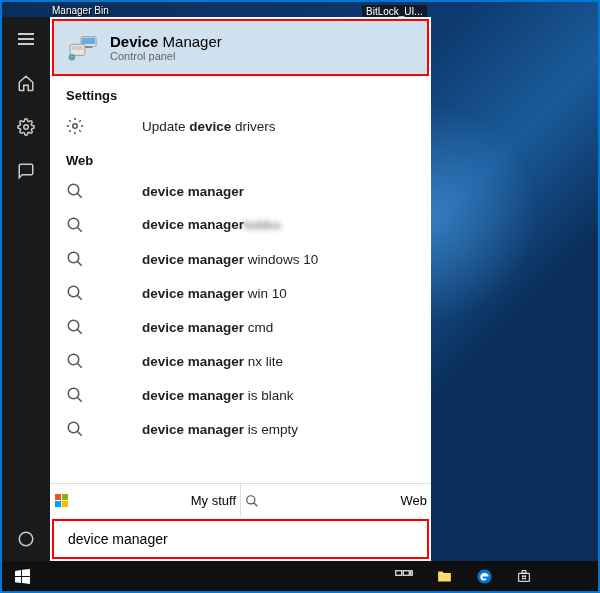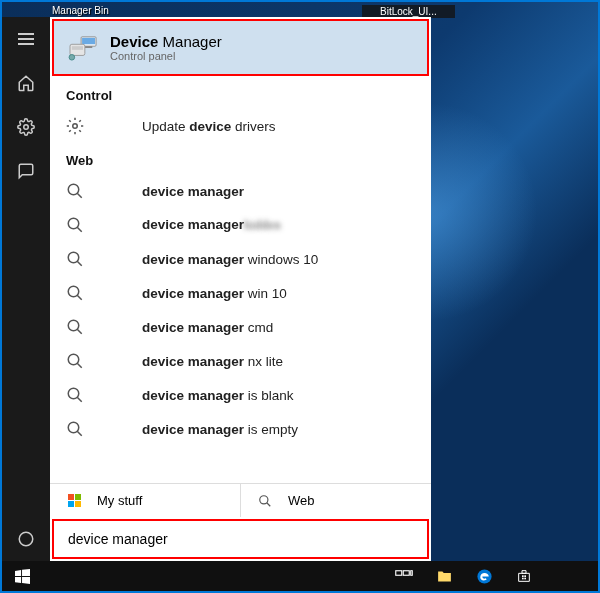--- a/index.html
+++ b/index.html
@@ -4,21 +4,21 @@
   <style>
     * { margin: 0; padding: 0; box-sizing: border-box; font-family: "Segoe UI", Tahoma, sans-serif; }
     body { width: 600px; height: 593px; overflow: hidden; background: #0a3a6b; position: relative; border: 2px solid #0078d7; }
     
     .desktop { position: absolute; inset: 0; background: linear-gradient(135deg, #0a2e5a 0%, #0d3a6f 40%, #1a5a9a 55%, #0a2e5a 70%); }
     .window-light { position: absolute; right: 60px; top: 100px; width: 220px; height: 220px; background: radial-gradient(circle at center, rgba(80,160,230,0.5) 0%, transparent 70%); }
     
     .desktop-icon { position: absolute; top: 3px; font-size: 10px; color: #fff; text-shadow: 1px 1px 1px #000; }
     .desktop-icon.i1 { left: 50px; }
     .desktop-icon.i2 { left: 130px; margin-top: 23px; }
-    .taskbar-label { position: absolute; top: 3px; left: 360px; font-size: 10px; color: #fff; background: rgba(20,20,20,0.8); padding: 1px 18px; }
+    .taskbar-label { position: absolute; top: 3px; left: 360px; font-size: 10px; color: #fff; background: rgba(20,20,20,0.8); padding: 1px 4px; }
     
     .sidebar { position: absolute; left: 0; top: 15px; width: 48px; bottom: 30px; background: #1a1a1a; display: flex; flex-direction: column; align-items: center; }
     .sidebar-item { width: 48px; height: 44px; display: flex; align-items: center; justify-content: center; color: #ccc; cursor: pointer; font-size: 17px; }
     .sidebar-spacer { flex: 1; }
     
     .search-panel { position: absolute; left: 48px; top: 15px; width: 381px; bottom: 30px; background: #fff; display: flex; flex-direction: column; }
     
     .best-match { padding: 12px 14px; background: #cfe0ef; display: flex; align-items: center; gap: 12px; border: 2px solid red; margin: 2px; }
     .bm-icon { width: 30px; height: 26px; }
     .bm-text { display: flex; flex-direction: column; }
@@ -30,21 +30,21 @@
     
     .result-row { display: flex; align-items: center; gap: 14px; padding: 8px 16px; cursor: pointer; }
     .row-icon { width: 18px; height: 18px; flex-shrink: 0; color: #555; }
     .row-icon svg { width: 18px; height: 18px; }
     .row-text { font-size: 13.5px; color: #222; margin-left: 44px; }
     .row-text b { font-weight: 600; }
     
     .blur { color: transparent; text-shadow: 0 0 5px rgba(0,0,0,0.7); font-family: Liberation Serif, serif; }
     
     .tabs { display: flex; border-top: 1px solid #ddd; }
-    .tab { flex: 1; display: flex; align-items: center; gap: 16px; padding: 9px 17px; font-size: 13px; cursor: pointer; border-right: 1px solid #ddd; }
+    .tab { flex: 1; display: flex; align-items: center; gap: 16px; padding: 9px 4px; font-size: 13px; cursor: pointer; border-right: 1px solid #ddd; justify-content: space-between; }
     .tab:last-child { border-right: none; }
     .win-logo { display: inline-flex; flex-wrap: wrap; width: 14px; height: 14px; }
     .win-logo span { width: 6px; height: 6px; margin: 0.5px; }
     .wl1 { background: #f25022; } .wl2 { background: #7fba00; } .wl3 { background: #00a4ef; } .wl4 { background: #ffb900; }
     
     .search-box { padding: 10px 14px; border-top: 1px solid #ddd; font-size: 14px; border: 2px solid red; margin: 2px; }
     
     .taskbar { position: absolute; left: 0; right: 0; bottom: 0; height: 30px; background: #101010; display: flex; align-items: center; }
     .tb-item { width: 40px; height: 30px; display: flex; align-items: center; justify-content: center; color: #fff; cursor: pointer; font-size: 15px; }
     .tb-spacer { width: 342px; }
@@ -104,21 +104,21 @@
       <rect x="2" y="10" width="16" height="12" rx="2" fill="#e5e5e5" stroke="#999"></rect>
       <rect x="4" y="12" width="12" height="4" fill="#ccc"></rect>
       <circle cx="4" cy="24" r="3" fill="#7aa" stroke="#488"></circle>
     </svg>
     <div class="bm-text">
       <div class="bm-title"><b>Device</b><span> Manager</span></div>
       <div class="bm-sub">Control panel</div>
     </div>
   </div>
 
-  <div class="section-header">Control</div>
+  <div class="section-header">Settings</div>
   <div id="settings-list">
       <div class="result-row">
         <span class="row-icon"><svg viewBox="0 0 24 24" fill="none" stroke="#555" stroke-width="2">
             <circle cx="12" cy="12" r="3"></circle>
             <path d="M12 1v3m0 16v3M4.22 4.22l2.12 2.12m11.32 11.32l2.12 2.12M1 12h3m16 0h3M4.22 19.78l2.12-2.12m11.32-11.32l2.12-2.12"></path>
           </svg></span>
         <span class="row-text">Update <b>device</b> drivers</span>
       </div>
     </div>
 

